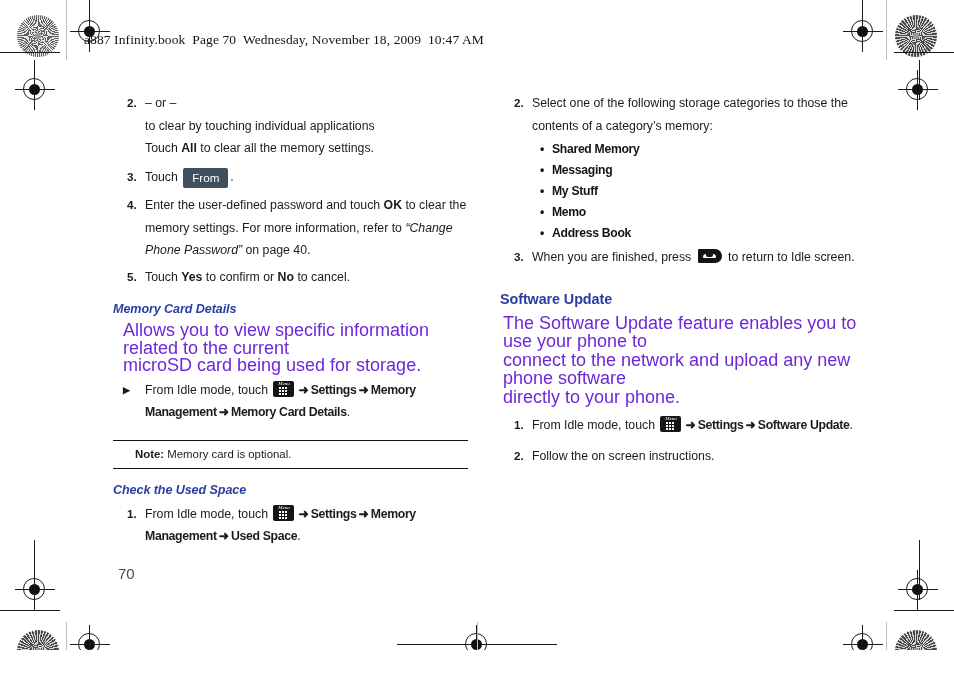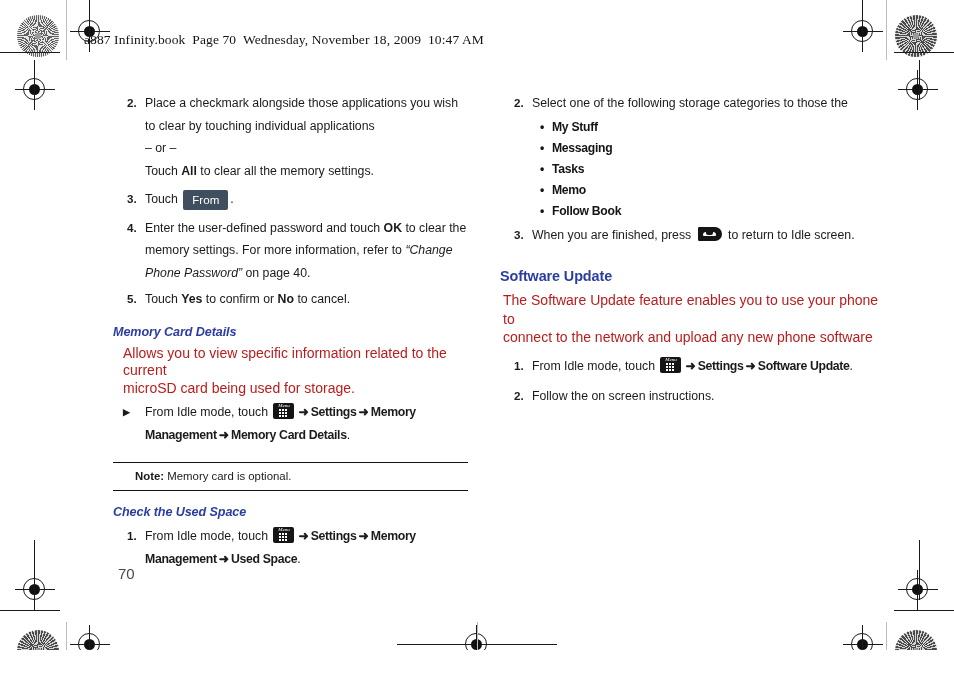--- a/index.html
+++ b/index.html
@@ -117,23 +117,23 @@
     flex: 0 0 32px;
     font-weight: bold;
     font-size: 11.6px;
     text-align: left;
     padding-left: 14px;
     box-sizing: border-box;
   }
   .step .body { flex: 1; }
 
   .para {
-    font-size: 14px;
+    font-size: 18px;
     line-height: 18.5px;
-    color: #b91c1c;
+    color: #6d28d9;
     margin: 0 0 4px 0;
     padding-left: 10px;
   }
   .para.tight { line-height: 17.5px; }
 
   .heading {
     color: #2b3ea0;
     font-weight: bold;
     margin: 14px 0 6px 0;
     font-size: 13.2px;
@@ -356,23 +356,22 @@
   <div class="rule-h" style="left:497px; top:644px; width:60px;"></div>
   <div class="rule-v light" style="left:477px; top:622px; height:60px;"></div>
 
   <div class="header-line">a887 Infinity.book  Page 70  Wednesday, November 18, 2009  10:47 AM</div>
 
   <div class="col col-left">
 
     <div class="step">
       <div class="num">2.</div>
       <div class="body">
-        <div>Place a checkmark alongside those applications you wish</div>
+        <div>– or –</div>
         <div>to clear by touching individual applications</div>
-        <div>– or –</div>
         <div><span>Touch </span><b>All</b><span> to clear all the memory settings.</span></div>
       </div>
     </div>
 
     <div class="step" style="margin-top:6px;">
       <div class="num">3.</div>
       <div class="body">
         <span>Touch </span><span class="ui-button">From</span><span>.</span>
       </div>
     </div>
@@ -421,43 +420,45 @@
     </div>
 
   </div>
 
   <div class="col col-right">
 
     <div class="step">
       <div class="num">2.</div>
       <div class="body">
         <div>Select one of the following storage categories to those the</div>
+        <div>contents of a category’s memory:</div>
       </div>
     </div>
 
     <ul class="blist">
+      <li>Shared Memory</li>
+      <li>Messaging</li>
       <li>My Stuff</li>
-      <li>Messaging</li>
-      <li>Tasks</li>
       <li>Memo</li>
-      <li>Follow Book</li>
+      <li>Address Book</li>
     </ul>
 
     <div class="step" style="margin-top:2px;">
       <div class="num">3.</div>
       <div class="body">
         <span>When you are finished, press </span><span class="end-key"></span><span> to return to Idle screen.</span>
       </div>
     </div>
 
     <div class="heading sec" style="margin-top:22px;">Software Update</div>
 
     <div class="para" style="padding-left:3px;">
       <div>The Software Update feature enables you to use your phone to</div>
       <div>connect to the network and upload any new phone software</div>
+      <div>directly to your phone.</div>
     </div>
 
     <div class="step" style="margin-top:8px;">
       <div class="num">1.</div>
       <div class="body">
         <span>From Idle mode, touch </span><span class="menu-key"><span class="mtxt">Menu</span><span class="grid"></span></span><span class="arrow">➜</span><b class="cond">Settings</b><span class="arrow">➜</span><b class="cond">Software Update</b><span>.</span>
       </div>
     </div>
 
     <div class="step" style="margin-top:8px;">

